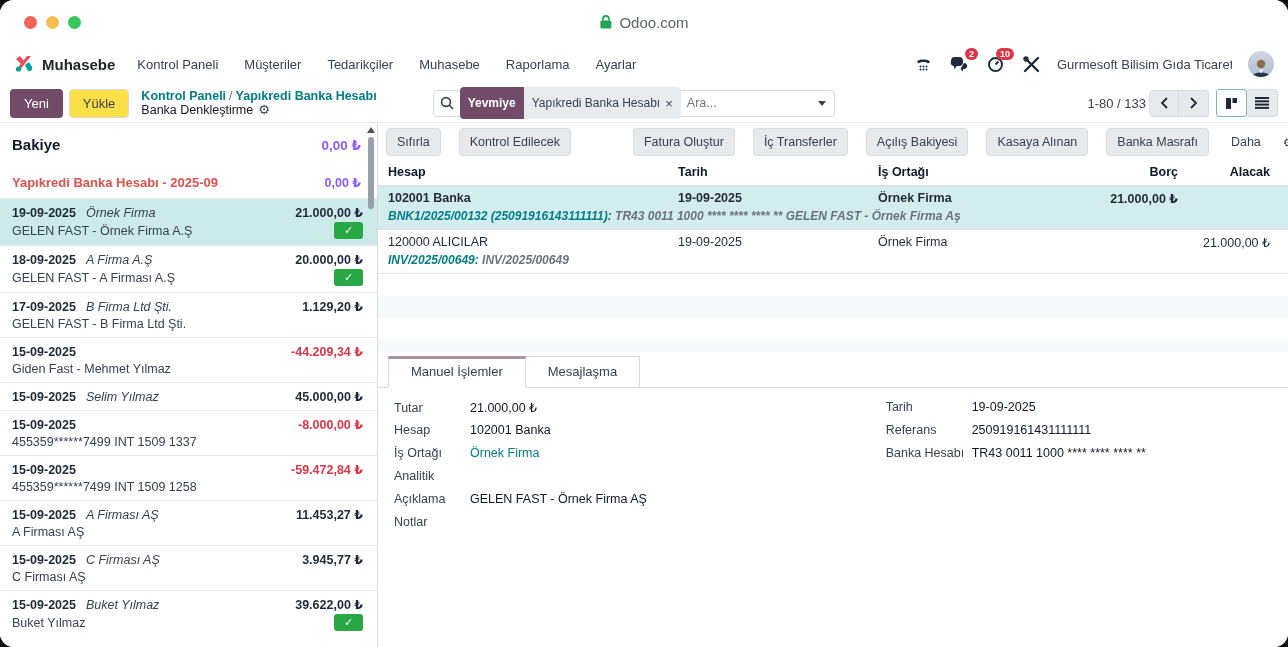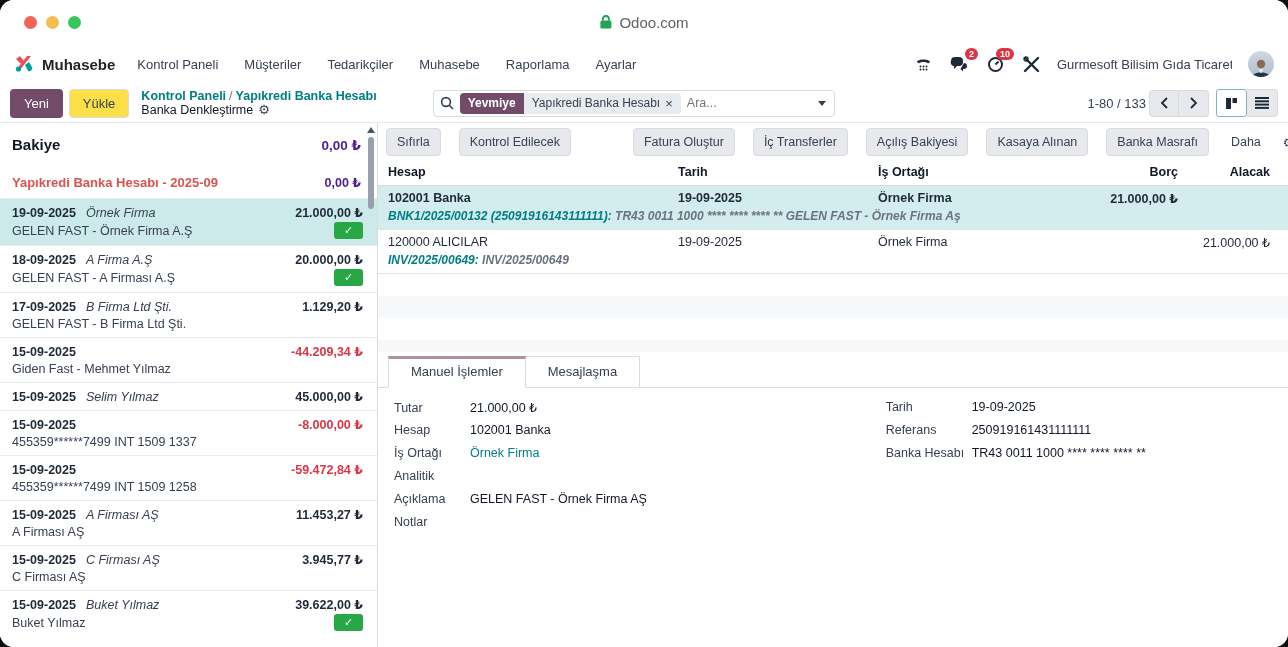--- a/index.html
+++ b/index.html
@@ -31,21 +31,21 @@
   .btn-primary { background:#714B67; color:#fff; }
   .btn-secondary { background:#fde047; border-color:#d8dadd; color:#374151; }
   .crumbs { margin-left:6px; line-height:14px; }
   .crumb-line1 { font-size:12.5px; }
   .crumb-link { color:#017e84; font-weight:600; cursor:pointer; }
   .crumb-sep { color:#6b7280; padding:0 3px; }
   .crumb-line2 { font-size:12.5px; color:#111827; display:flex; align-items:center; gap:5px; }
   .gear { color:#374151; font-size:13px; cursor:pointer; }
 
   .searchbox { margin-left:50px; width:402px; height:27px; border:1px solid #d8dadd; border-radius:4px; display:flex; align-items:center; padding:0 6px; gap:6px; background:#fff; }
-  .facet { display:flex; align-items:center; background:#e9ecef; border-radius:4px; overflow:hidden; height:21px; }
+  .facet { display:flex; align-items:center; background:#e9ecef; border-radius:4px; overflow:hidden; height:32px; }
   .facet-cat { background:#714B67; color:#fff; font-size:12px; font-weight:bold; padding:3px 8px; height:100%; display:flex; align-items:center; }
   .facet-val { font-size:12px; color:#374151; padding:0 4px 0 8px; display:flex; align-items:center; gap:5px; }
   .facet-x { color:#374151; cursor:pointer; font-size:13px; padding-right:4px; }
   .search-input { border:none; outline:none; flex:1; font-size:12.5px; color:#374151; font-family:inherit; min-width:40px; }
   .search-caret { width:0; height:0; border-left:4px solid transparent; border-right:4px solid transparent; border-top:5px solid #374151; margin-right:2px; cursor:pointer; }
 
   .pager { margin-left:auto; display:flex; align-items:center; gap:3px; }
   .pager-count { font-size:13px; color:#374151; }
   .pager-btns { display:flex; }
   .pg-btn { width:30px; height:27px; background:#e7e9ed; border:1px solid #d8dadd; display:flex; align-items:center; justify-content:center; cursor:pointer; color:#1f2937; }
@@ -56,21 +56,21 @@
   .view-btn.active { background:#fff; border:1.5px solid #7fb6b8; border-radius:3px; }
   .view-btn:last-child { border-radius:0 4px 4px 0; border-left:none; }
 
   
   .content { flex:1; display:flex; min-height:0; border-top:1px solid #e5e7eb; }
 
   
   .left-panel { width:378px; flex:0 0 378px; border-right:1px solid #d8dadd; position:relative; overflow:hidden; background:#fff; }
   .balance-row { display:flex; justify-content:space-between; align-items:center; padding:13px 16px 6px 12px; }
   .balance-label { font-size:15px; font-weight:bold; color:#111827; }
-  .amount-teal { color:#4c1d95; font-weight:bold; font-size:13.5px; }
+  .amount-teal { color:#8b5cf6; font-weight:bold; font-size:13.5px; }
   .group-row { display:flex; justify-content:space-between; align-items:center; padding:16px 16px 8px 12px; }
   .group-label { font-size:13px; font-weight:bold; color:#d9534f; }
   .st-line { border-top:1px solid #e9eaec; padding:6px 14px 6px 12px; cursor:pointer; background:#fff; }
   .st-line.selected { background:#cdeaeb; }
   .st-l1 { display:flex; align-items:baseline; }
   .st-date { font-size:12.5px; font-weight:bold; color:#1f2937; }
   .st-partner { font-size:12.5px; font-style:italic; color:#374151; margin-left:10px; }
   .st-amount { margin-left:auto; font-size:12.5px; font-weight:bold; color:#1f2937; }
   .st-amount.neg { color:#dc3545; }
   .st-l2 { display:flex; align-items:center; margin-top:2px; min-height:15px; }

